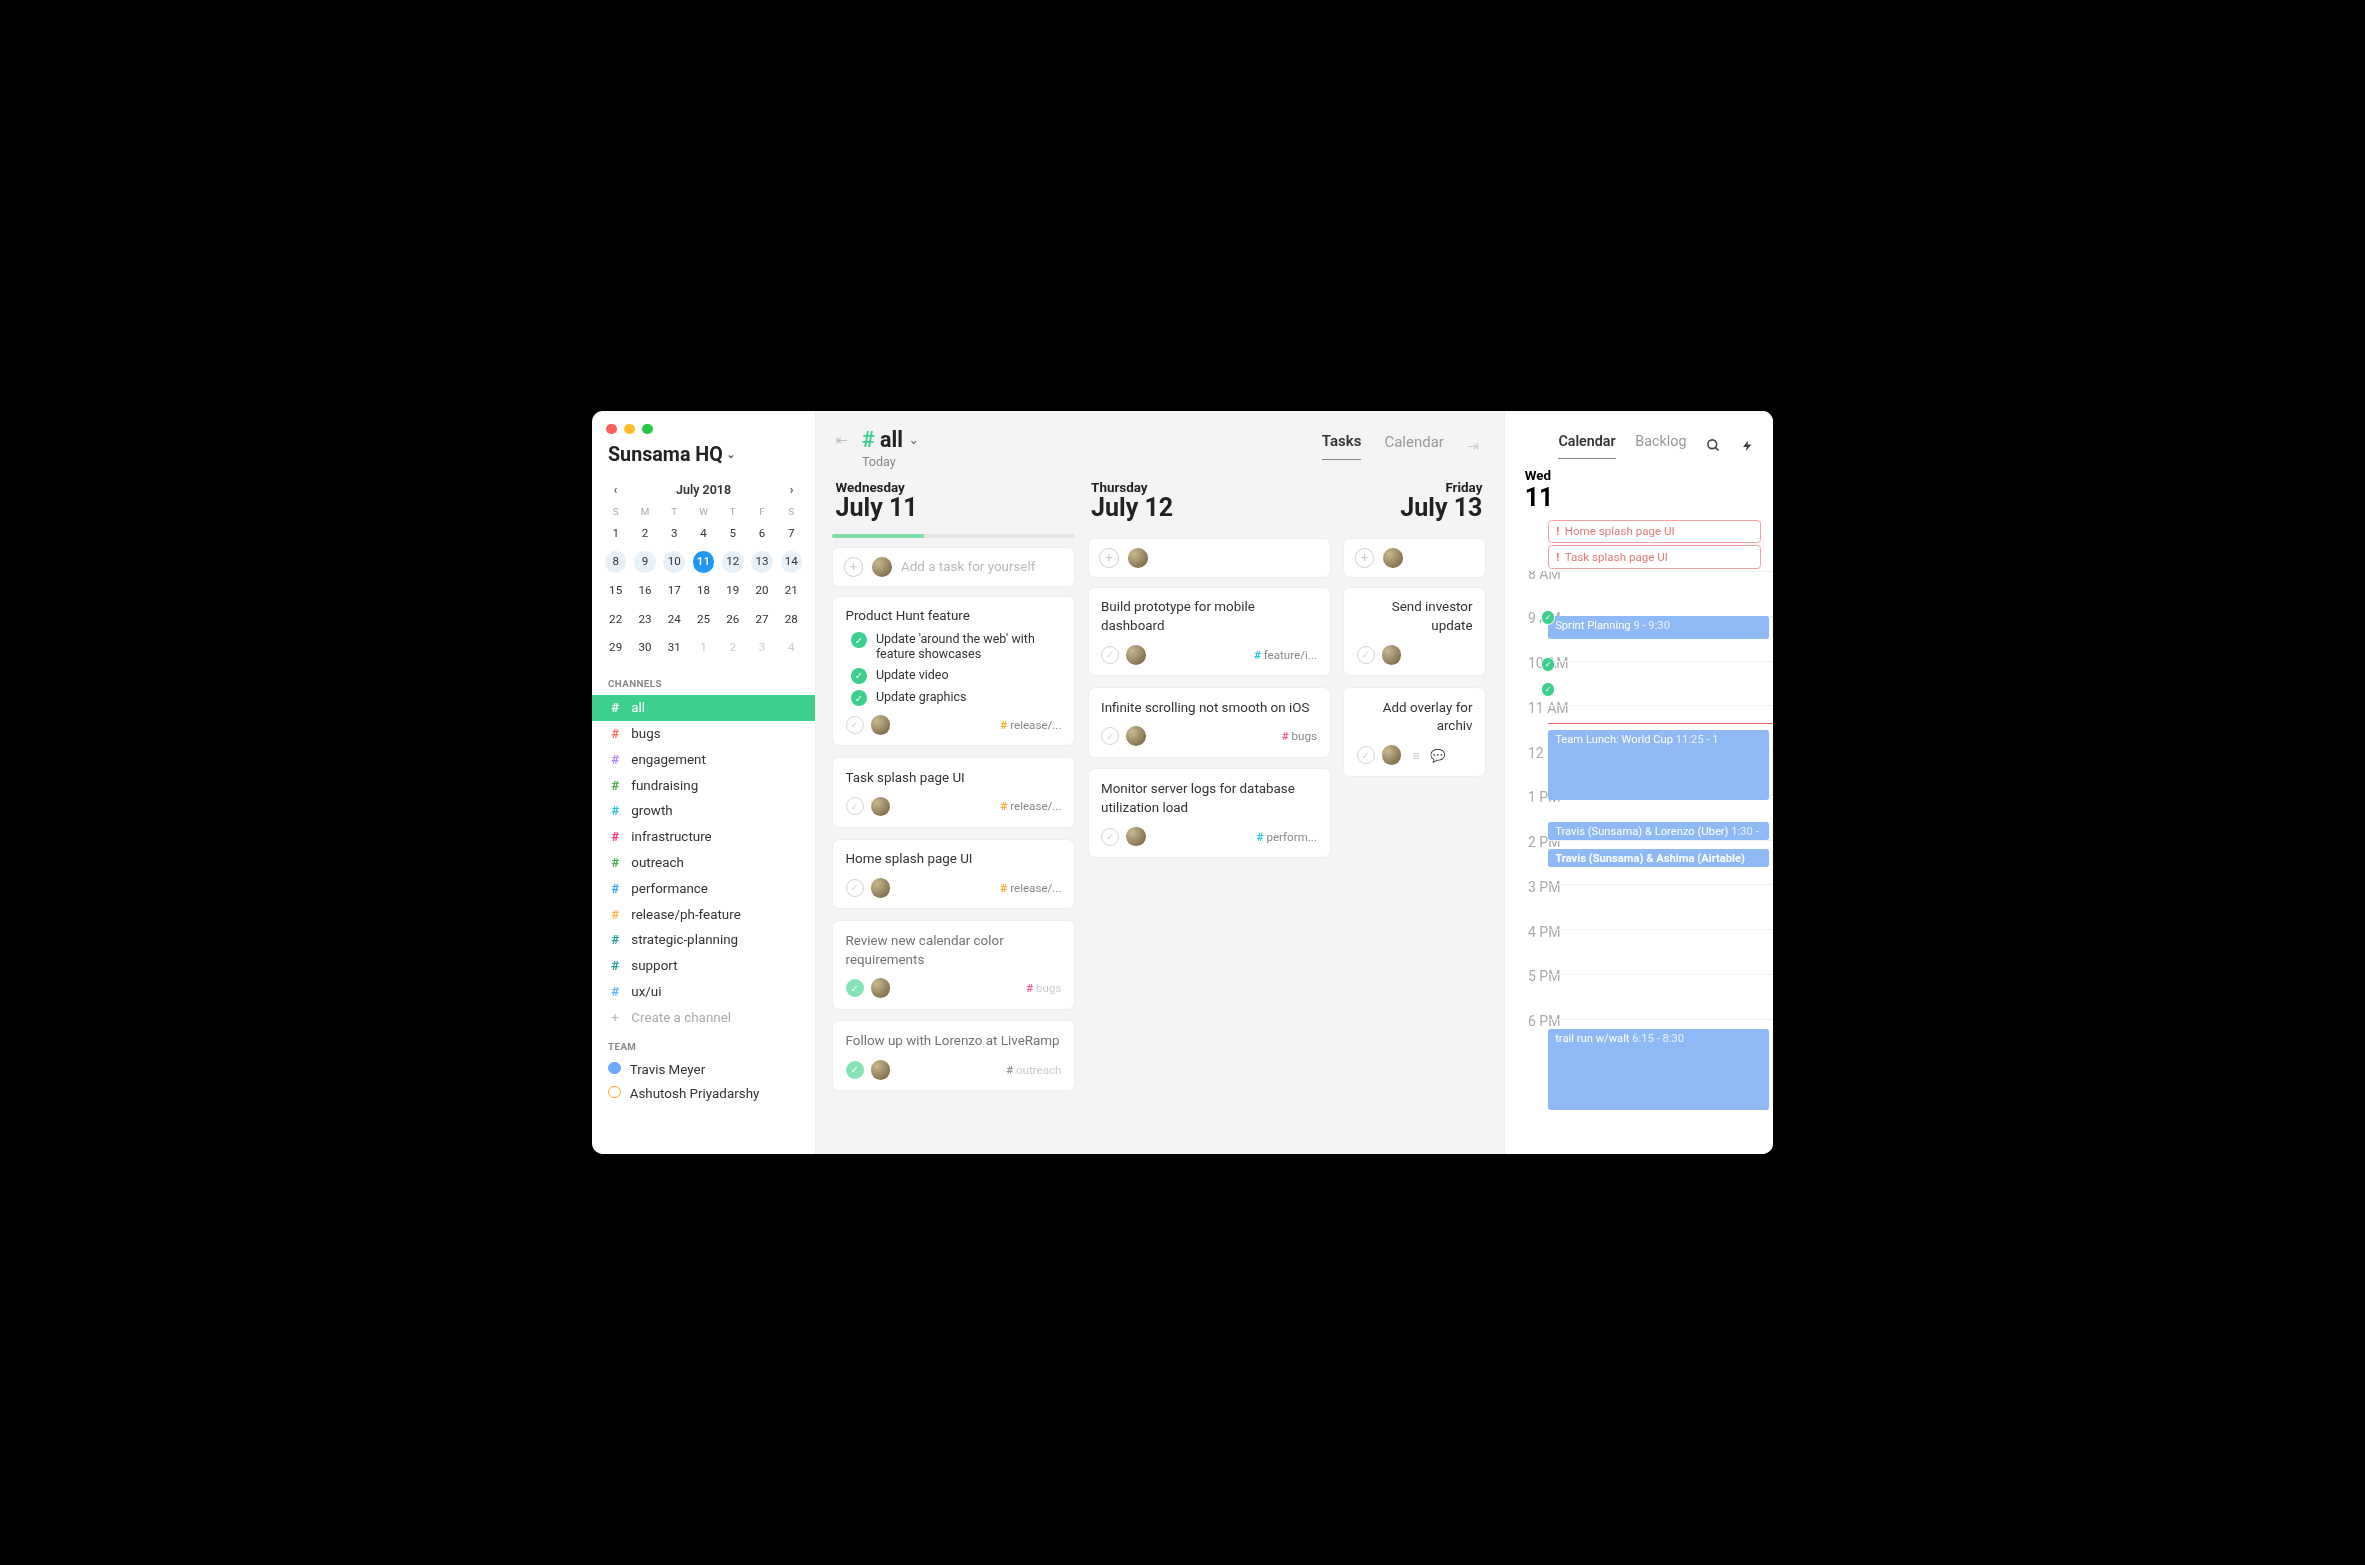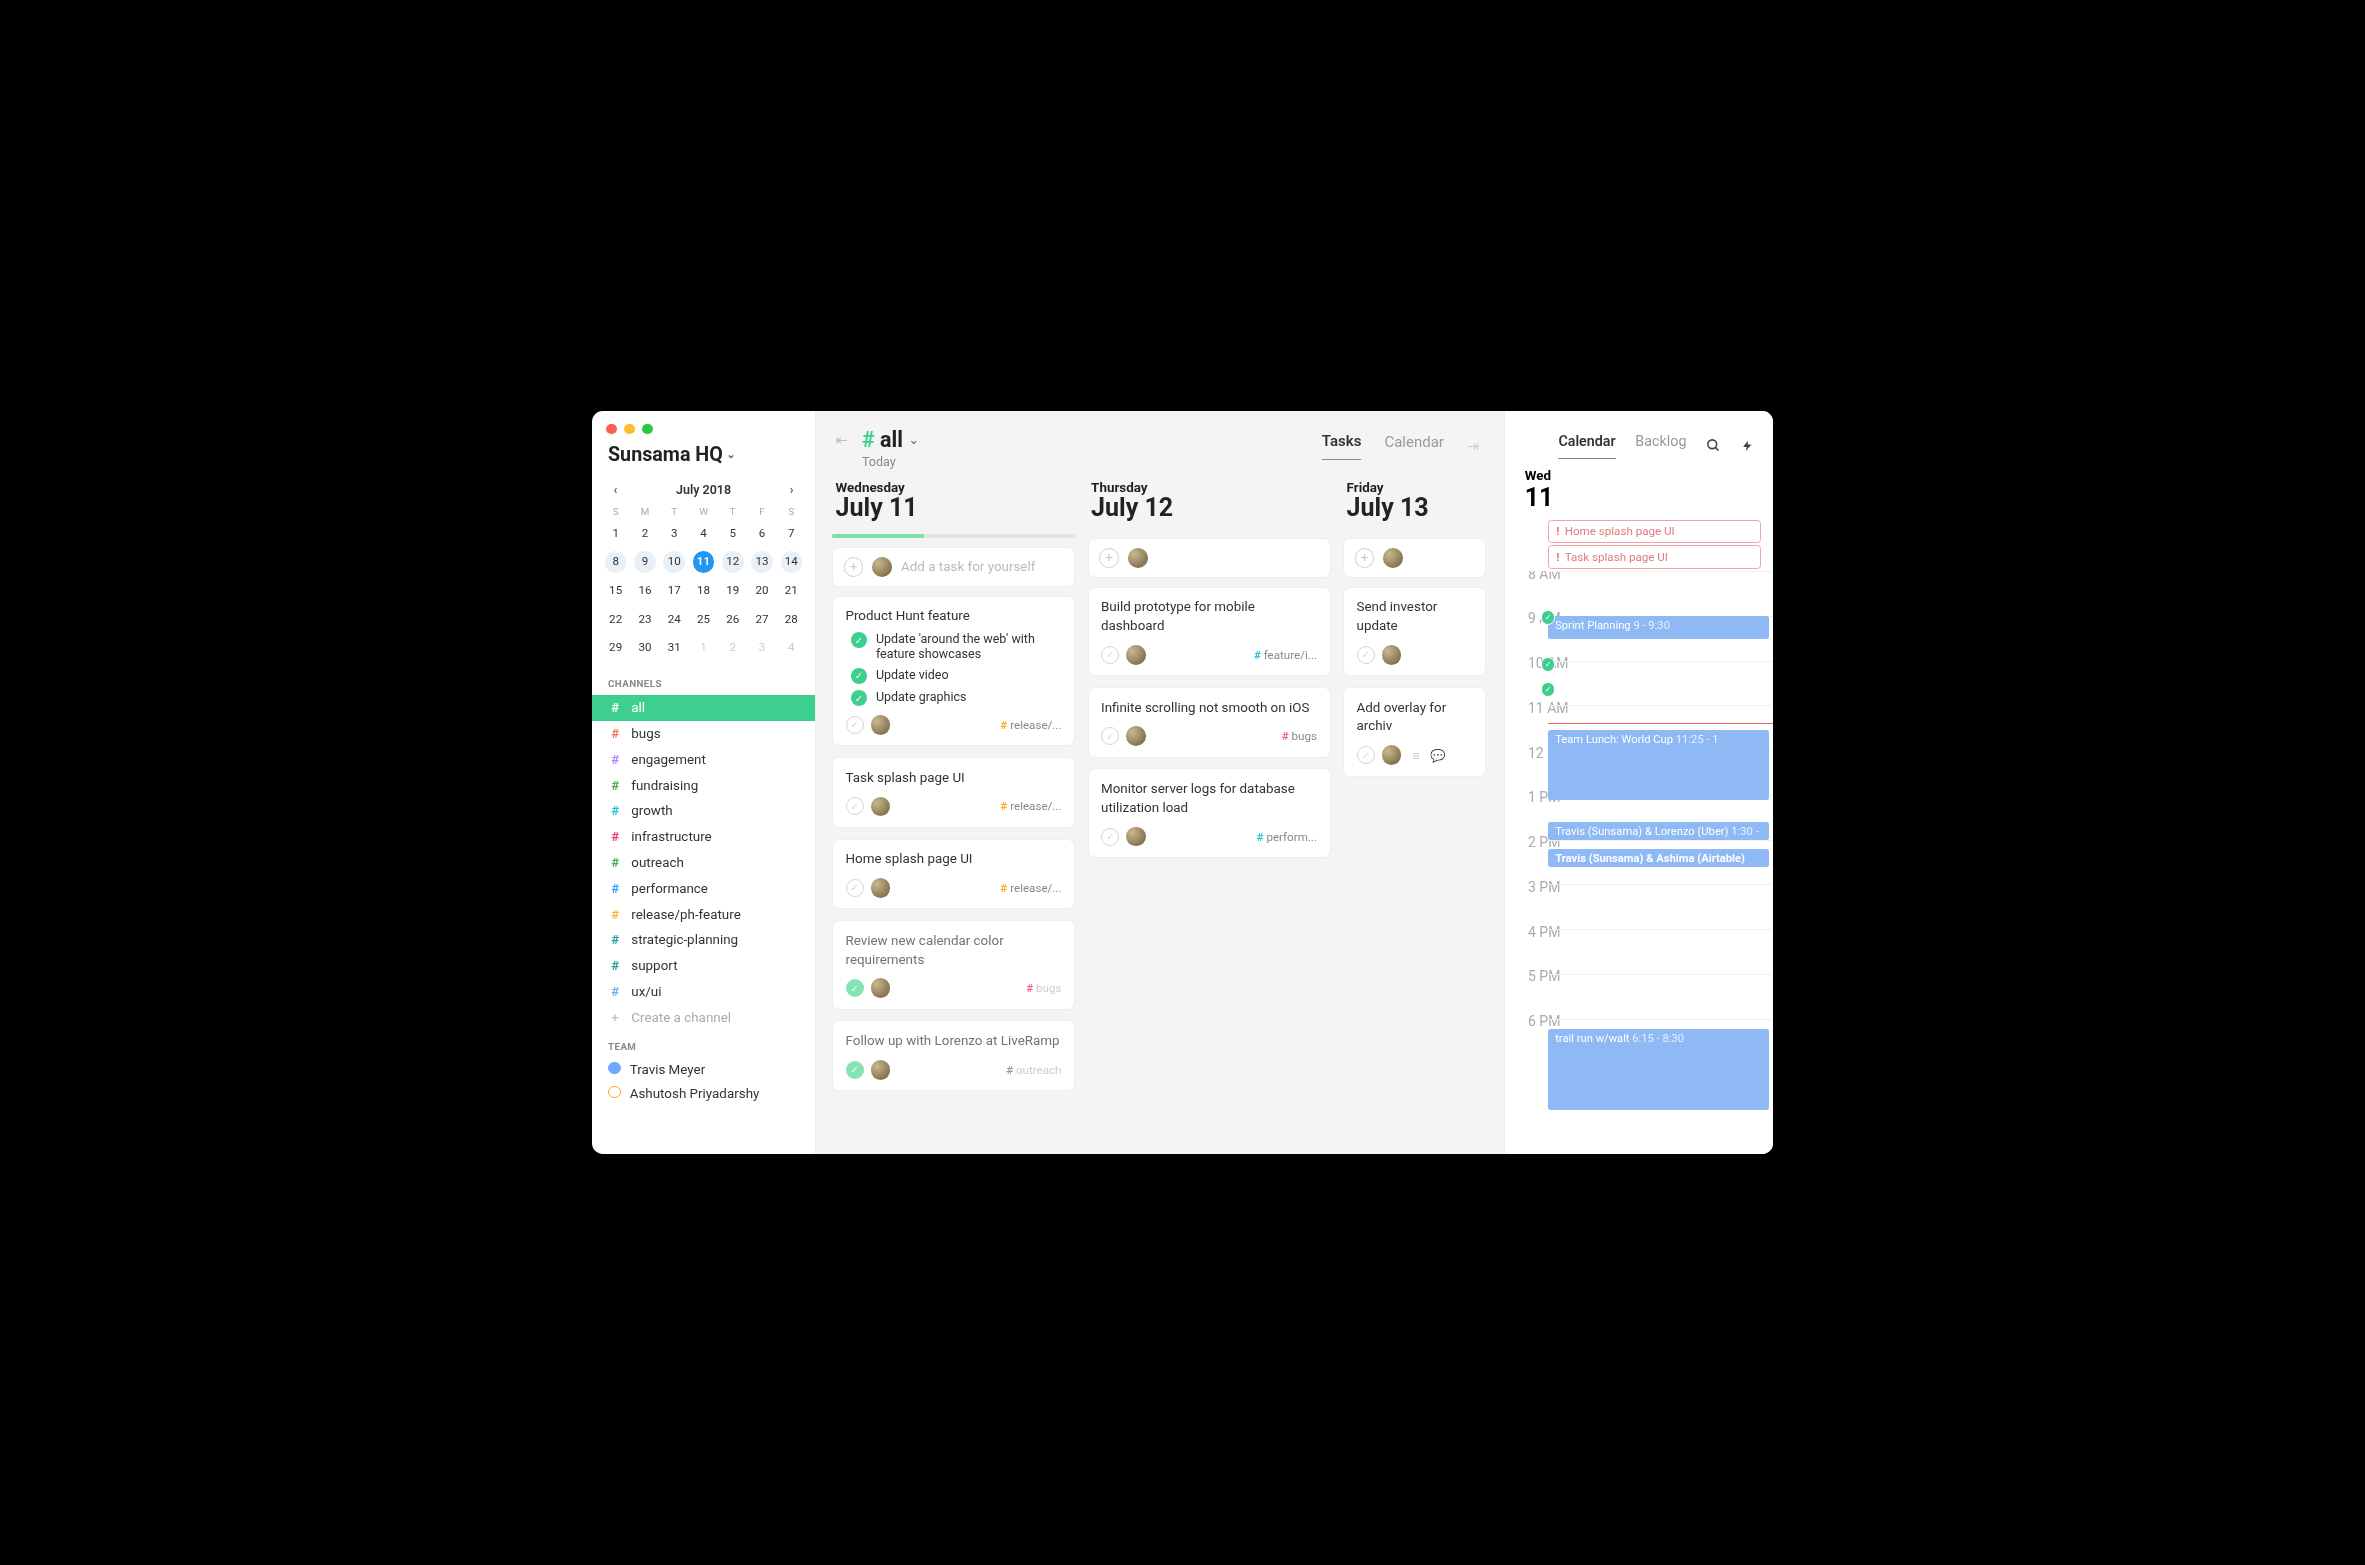--- a/index.html
+++ b/index.html
@@ -63,21 +63,21 @@
   .hash-big{color:#3dcf8e; font-size:21.5px; font-weight:700;}
   .title-big{font-size:21.5px; font-weight:700; color:#222;}
   .header-sub{color:#888; font-size:12.5px; margin-top:1.8px;}
   .tabs{display:flex; gap:23px; align-items:center; padding-right:5.4px; padding-top:5.4px;}
   .tab{font-size:15px; color:#999; cursor:pointer; padding-bottom:9px;}
   .tab.active{color:#333; font-weight:600; border-bottom:1.8px solid #888;}
   .expand-icon{color:#ccc; cursor:pointer; font-size:14.3px;}
 
   .columns{flex:1; display:flex; overflow:hidden; padding:7.2px 0 0 16px; gap:12.5px;}
   .col{flex:0 0 243px; display:flex; flex-direction:column; min-width:0;}
-  .col.last{flex:0 0 143px; overflow:hidden;}
+  .col.last{flex:0 0 143px; overflow:hidden;text-align:right;}
   .col-header{padding:3.6px 3.6px 7.2px;}
   .col-day{font-size:13.4px; font-weight:700; color:#222;}
   .col-date{font-size:25px; font-weight:700; color:#222; margin-top:-1.8px;}
   .progress{height:3.6px; background:#e5e5e5; border-radius:1.8px; margin-top:5.4px; overflow:hidden;}
   .progress .bar{height:100%; background:#7ee2a8;}
   .add-box{background:#fff; border:0.9px solid #eee; border-radius:7.2px; padding:9px 10.7px; display:flex; align-items:center; gap:9px; margin:9px 0; cursor:text;}
   .add-plus{width:19.7px; height:19.7px; border:1.3px solid #d0d0d0; border-radius:50%; display:flex; align-items:center; justify-content:center; color:#ccc; font-size:13.4px;}
   .avatar{width:19.7px; height:19.7px; border-radius:50%; background:radial-gradient(circle at 30% 30%, #c9b98f, #6b5a37); flex:0 0 19.7px;}
   .placeholder{color:#bbb; font-size:13.4px;}
 

